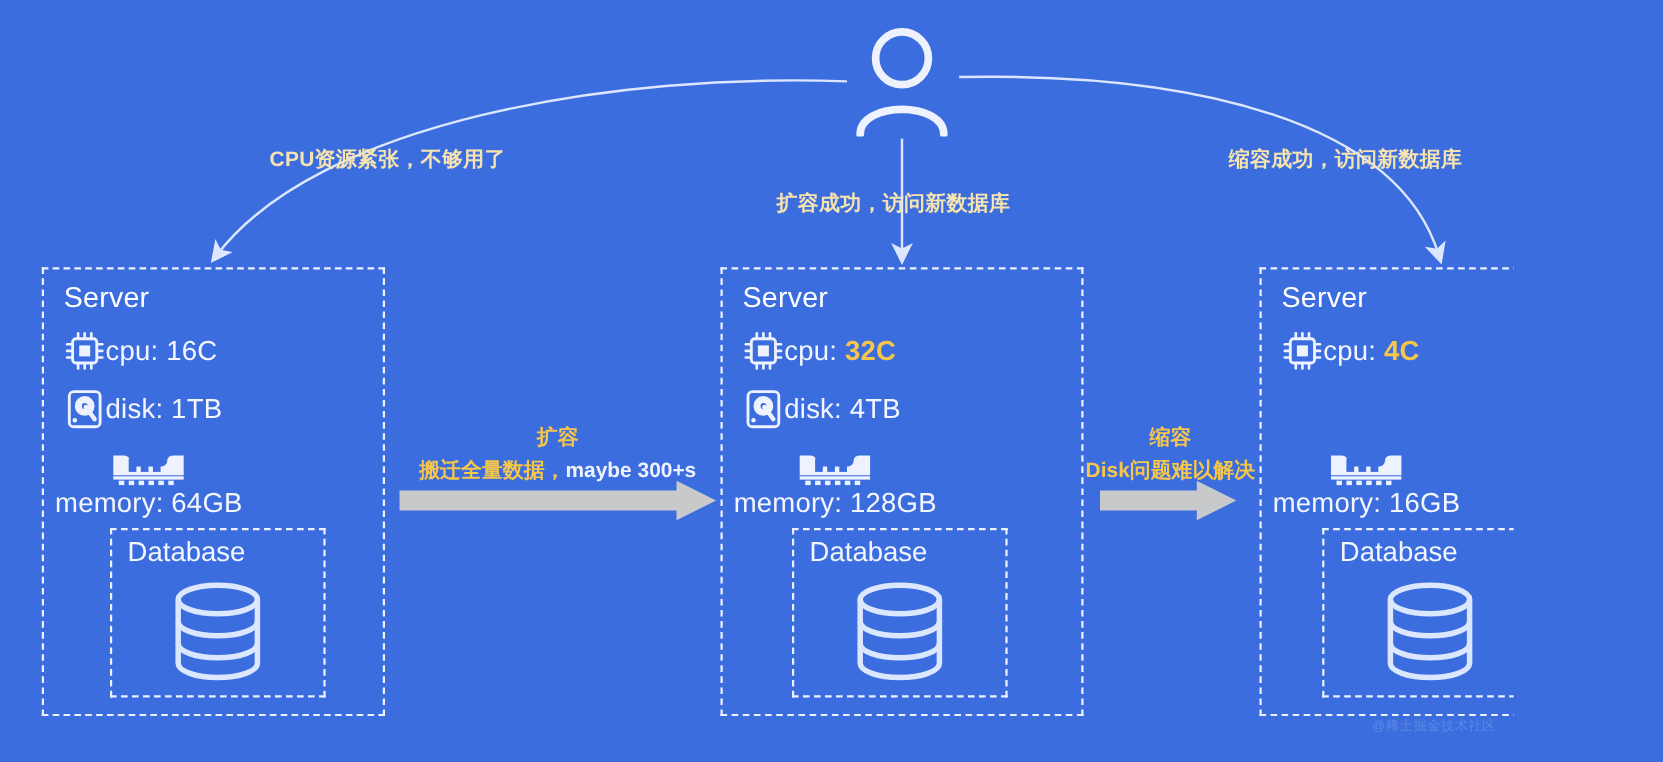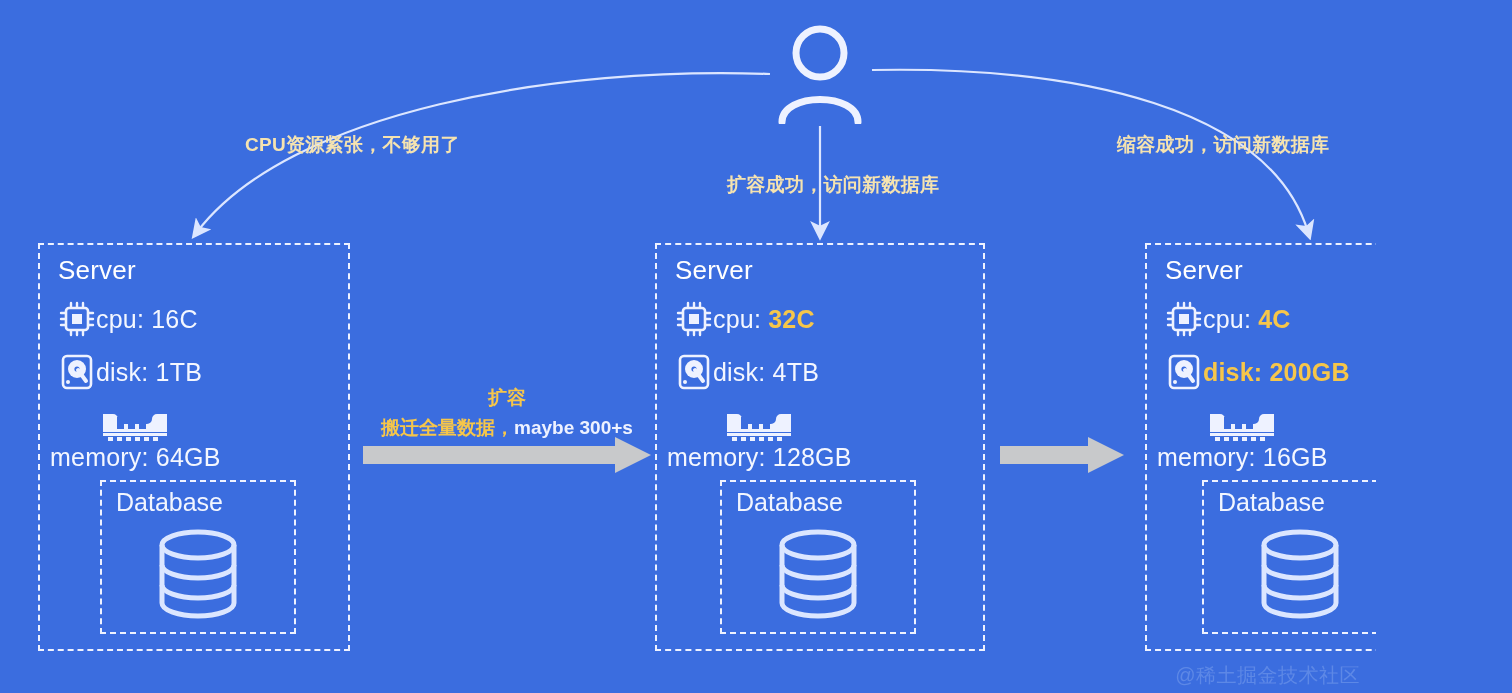--- a/index.html
+++ b/index.html
@@ -115,29 +115,29 @@
   
   .flow-note {
     position: absolute;
     white-space: nowrap;
     color: #f5e3b0;
     font-size: 19px;
     font-weight: bold;
     letter-spacing: .3px;
   }
   #flow-note-left   { left: 245px; top: 132px; }
-  #flow-note-center { left: 727px; top: 172px; }
+  #flow-note-center { left: 706px; top: 172px; }
   #flow-note-right  { left: 1117px; top: 132px; }
 
   
   #watermark {
     position: absolute;
     right: 16px;
-    bottom: 4px;
-    font-size: 20px;
+    bottom: 24px;
+    font-size: 12px;
     color: #5d88e6;
     letter-spacing: .5px;
   }
 </style>
 </head>
 <body>
 
 <div id="stage">
 
   <svg id="connectors" viewBox="0 0 1512 693" xmlns="http://www.w3.org/2000/svg">
@@ -333,32 +333,20 @@
               <line x1="3" y1="25" x2="7" y2="25"></line>
             <line x1="31" y1="13" x2="35" y2="13"></line>
               <line x1="31" y1="19" x2="35" y2="19"></line>
               <line x1="31" y1="25" x2="35" y2="25"></line>
           </g>
         </svg>
       </span>
       <span class="spec-text gold"><span>cpu: </span><span class="val">4C</span></span>
     </div>
 
-    <div class="spec-row spec-disk">
-      <span>
-        <svg class="icon-svg" width="38" height="38" viewBox="0 0 38 38">
-          <rect x="5" y="3" width="28" height="32" rx="4" fill="none" stroke="#eef2ff" stroke-width="2.6"></rect>
-          <circle cx="19" cy="16" r="9" fill="#eef2ff"></circle>
-          <circle cx="19" cy="16" r="2.6" fill="#3b6ddf"></circle>
-          <path d="M20 17 L28 28" stroke="#eef2ff" stroke-width="4" stroke-linecap="round"></path>
-          <circle cx="10" cy="29" r="2" fill="#eef2ff"></circle>
-        </svg>
-      </span>
-      <span class="spec-text gold-all"><span>disk: </span><span class="val">200GB</span></span>
-    </div>
 
     <div class="spec-row spec-memory">
       <span>
         <svg class="icon-svg" width="68" height="38" viewBox="0 0 68 38">
           <path d="M2 9 h10 a5 5 0 0 1 5 5 a5 5 0 0 0 5 5 h24 a5 5 0 0 0 5 -5 a5 5 0 0 1 5 -5 h10 v18 h-64 z" fill="#eef2ff"></path>
           <rect x="16" y="12" width="7" height="12" fill="#3b6ddf"></rect>
           <rect x="27" y="12" width="7" height="12" fill="#3b6ddf"></rect>
           <rect x="38" y="12" width="7" height="12" fill="#3b6ddf"></rect>
           <rect x="2" y="28" width="64" height="3" fill="#eef2ff"></rect>
           <g fill="#eef2ff">
@@ -391,20 +379,24 @@
     <span class="line1">扩容</span>
     <span class="line2"><span>搬迁全量数据，</span><span class="ascii">maybe 300+s</span></span>
   </div>
 
   <div class="mig-arrow" id="mig-arrow-1">
     <svg width="288" height="36" viewBox="0 0 288 36">
       <path d="M0 9 H252 V0 L288 18 L252 36 V27 H0 Z" fill="#c8c9cb"></path>
     </svg>
   </div>
 
+  <div class="mig-label" id="mig-label-2">
+    <span class="line1">缩容</span>
+    <span class="line2"><span>Disk问题难以解决</span><span class="ascii"></span></span>
+  </div>
 
   <div class="mig-arrow" id="mig-arrow-2">
     <svg width="124" height="36" viewBox="0 0 124 36">
       <path d="M0 9 H88 V0 L124 18 L88 36 V27 H0 Z" fill="#c8c9cb"></path>
     </svg>
   </div>
 
   <div id="watermark">@稀土掘金技术社区</div>
 
 </div>

